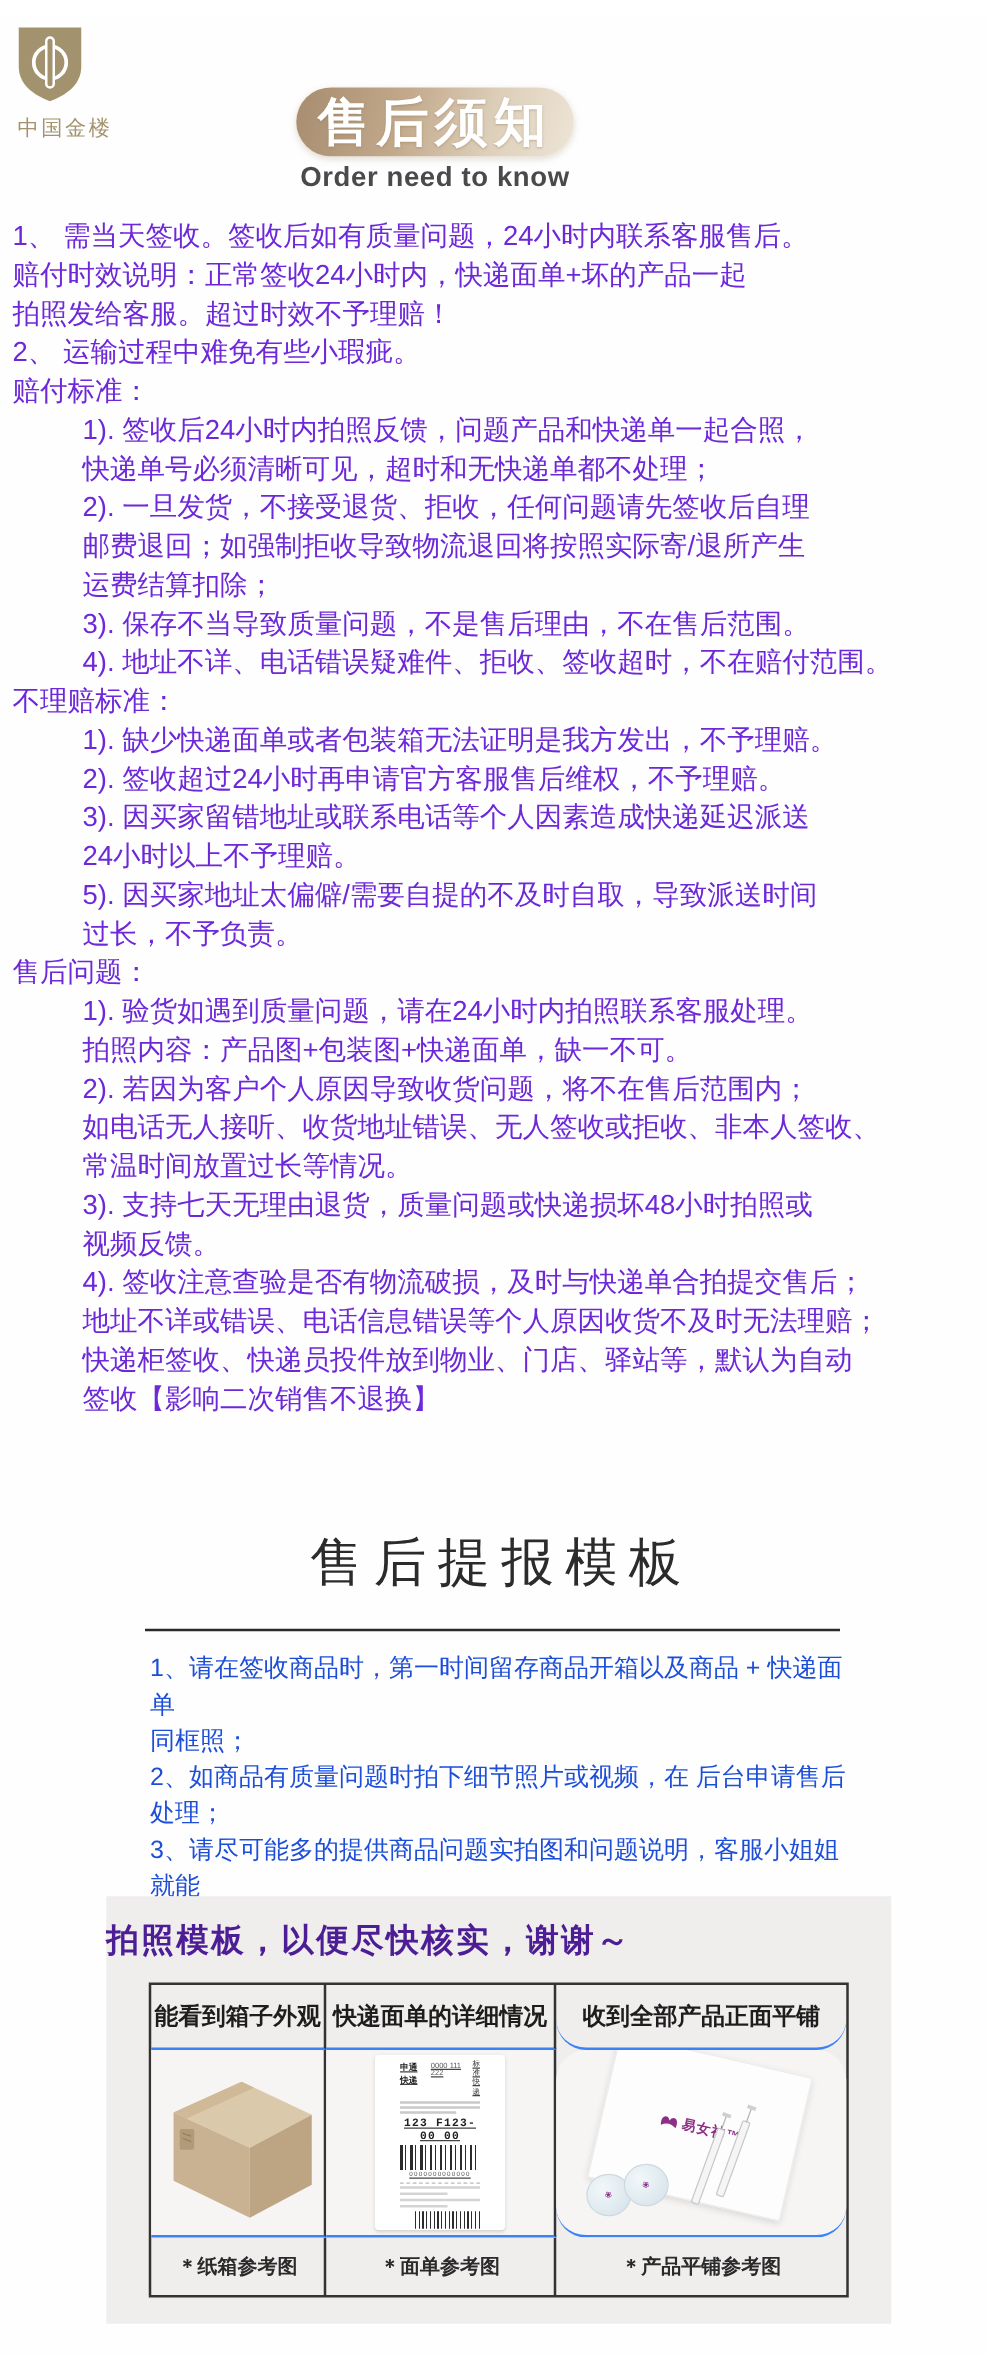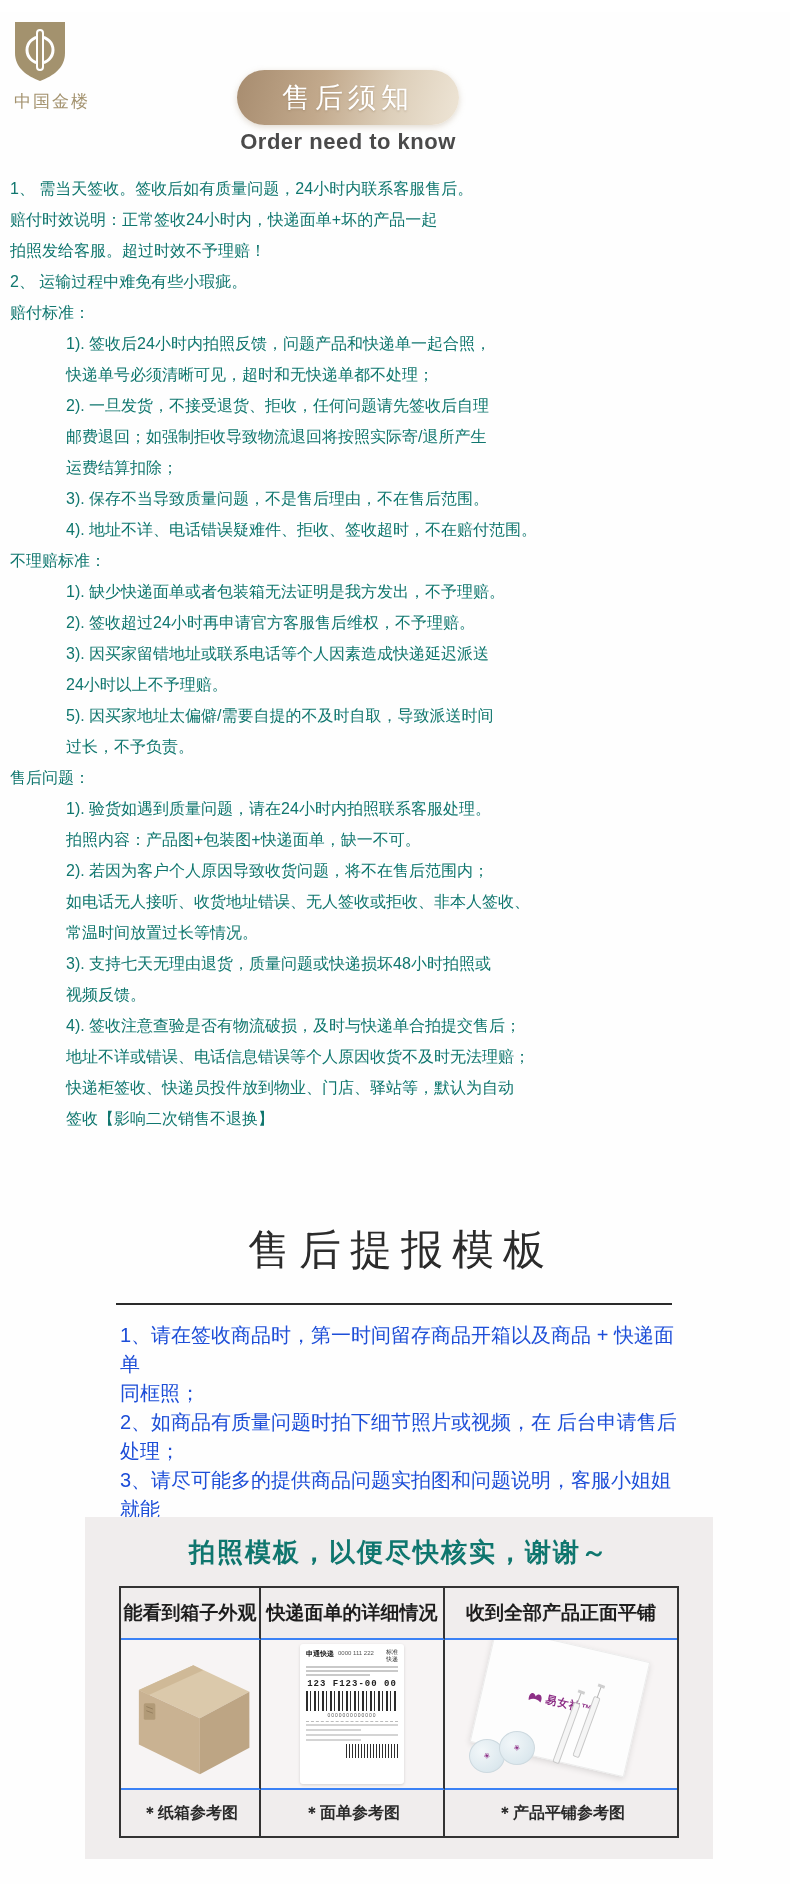--- a/index.html
+++ b/index.html
@@ -9,59 +9,59 @@
   
   .brand { position:absolute; top:8px; left:12px; width:110px; text-align:left; }
   .brand-name { margin-top:4px; font-size:17px; letter-spacing:2px; color:#a3926e; padding-left:2px; }
 
   
   .banner { position:absolute; top:58px; left:237px; width:222px; height:55px;
     border-radius:30px;
     background:linear-gradient(105deg,#a78c6f 0%, #c2a98c 38%, #ddcfba 70%, #eee5d6 100%);
     display:flex; align-items:center; justify-content:center;
     box-shadow:0 2px 6px rgba(170,150,120,.35); }
-  .banner-title { font-size:28px; font-weight:normal; color:#ffffff; letter-spacing:5px;
+  .banner-title { font-size:42px; font-weight:bold; color:#ffffff; letter-spacing:5px;
     text-shadow:0 1px 2px rgba(140,115,85,.45); }
   .banner-sub { position:absolute; top:117px; left:187px; width:322px; text-align:center;
     font-size:22px; font-weight:600; color:#4a4a4a; letter-spacing:.5px; }
 
   
   .notice { position:absolute; top:161px; left:10px; width:776px;
-    font-size:16px; color:#0f766e; }
+    font-size:22px; color:#6d28d9; }
   .nline { line-height:31px; white-space:nowrap; }
   .nline.indent { padding-left:56px; }
 
   
   .tpl-title { position:absolute; top:1210px; left:0; width:790px; text-align:center;
     font-size:42px; font-weight:500; color:#2b2b2b; letter-spacing:9px;padding-left:12px; }
   .tpl-rule { position:absolute; top:1291px; left:116px; width:556px; height:2px; background:#2a2a2a; }
   .tpl-list { position:absolute; top:1309px; left:120px; width:566px; font-size:20px; color:#1d4ed8; }
   .tline { line-height:29px; }
 
   
   .card { position:absolute; top:1505px; left:85px; width:628px; height:342px; background:#f0eded; }
-  .card-title { margin-top:18px; text-align:center; font-size:26px; font-weight:bold;
-    color:#0f766e; letter-spacing:2px; }
+  .card-title { margin-top:18px; text-align:left; font-size:26px; font-weight:bold;
+    color:#4c1d95; letter-spacing:2px; }
   .ptable { width:560px; margin:16px auto 0; border:2px solid #333; display:grid;
     grid-template-columns:140px 184px 232px; background:#f0eded; }
   .pcell { border-right:2px solid #333; border-bottom:2px solid #3b82f6; }
-  .pcell.last { border-right:none; }
+  .pcell.last { border-right:none;border-radius:24px; }
   .phead { height:52px; display:flex; align-items:center; justify-content:center;
     font-size:19px; font-weight:bold; color:#1d1d1d; }
   .pimg { height:150px; background:#f7f4f4; display:flex; align-items:center; justify-content:center;
     overflow:hidden; position:relative; }
   .pcap { height:46px; display:flex; align-items:center; justify-content:center;
     font-size:16px; font-weight:600; color:#2a2a2a; }
 
   
   .boxsvg { display:block; }
 
   
   .ship-label { width:104px; height:140px; background:#ffffff; border-radius:3px;
-    box-shadow:0 1px 3px rgba(0,0,0,.15); padding:5px 6px; font-size:6px; color:#444; }
+    box-shadow:0 1px 3px rgba(0,0,0,.15); padding:5px 20px; font-size:6px; color:#444;text-decoration:underline; }
   .sl-top { display:flex; align-items:flex-start; gap:4px; }
   .sl-courier { font-weight:bold; font-size:7px; color:#222; }
   .sl-num { font-size:6px; color:#555; margin-top:1px; }
   .sl-tags { margin-left:auto; text-align:right; line-height:1.2; font-size:6px; color:#333; }
   .sl-microlines { margin-top:3px; }
   .sl-microlines i { display:block; height:2px; background:#c9c9c9; margin-bottom:2px; }
   .sl-code { margin-top:3px; text-align:center; font-family:"Liberation Mono", monospace;
     font-size:9px; font-weight:bold; letter-spacing:1px; color:#222; }
   .sl-barcode { margin-top:2px; height:20px;
     background:repeating-linear-gradient(90deg,#2c2c2c 0 2px,transparent 2px 4px,#2c2c2c 4px 5px,transparent 5px 8px); }

